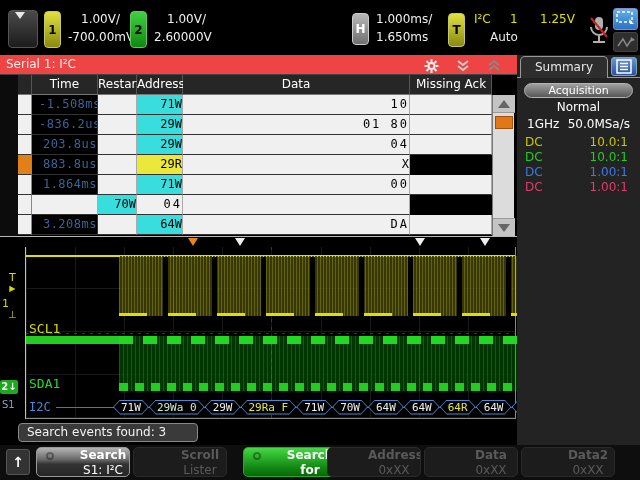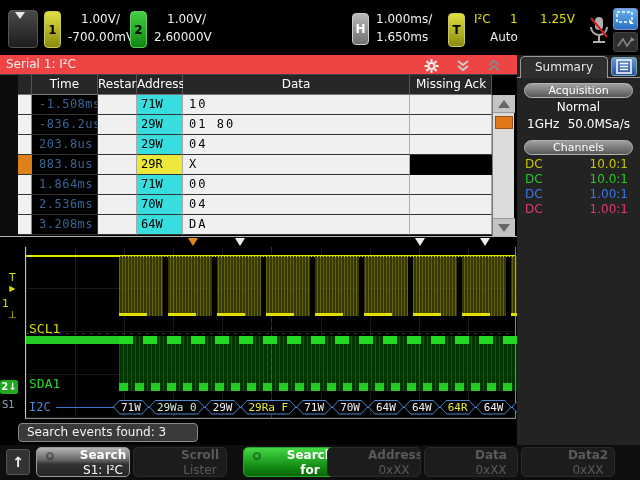--- a/index.html
+++ b/index.html
@@ -32,21 +32,21 @@
   .lister{position:absolute;left:0;top:55px;width:517px;height:182px;background:#0c0c0c;border-bottom:1px solid #b8b8b8;}
   .l-title{position:absolute;left:0;top:0;width:100%;height:20px;background:#ef4444;border-bottom:1px solid #444;}
   .l-title .t{position:absolute;left:6px;top:2px;font-size:12px;color:#f0f0f0;}
   .l-ico{position:absolute;top:3px;width:18px;height:14px;}
   .l-table{position:absolute;left:18px;top:20px;width:548px;height:161px;background:#000;}
   .lhead,.lrow{display:grid;grid-template-columns:14px 66px 39px 46px 227px 82px;height:20px;}
   .lhead div{background:#262626;color:#fff;font-size:12px;text-align:center;line-height:19px;
              border-right:1px solid #555;border-bottom:1px solid #777;}
   .lhead .hmiss{text-align:left;padding-left:6px;}
   .lc{font-family:"DejaVu Sans Mono","Liberation Mono",monospace;font-size:12px;line-height:19px;
-      border-bottom:1px solid #333;border-right:1px solid #aaa;overflow:hidden;white-space:nowrap;}
+      border-bottom:1px solid #333;border-right:1px solid #aaa;overflow:hidden;white-space:nowrap;text-align:right;}
   .csel{background:#f0f0f0;border-right:1px solid #888;}
   .ctime{background:#000;color:#3a6496;padding-left:7px;border-right:1px solid #333;letter-spacing:0.5px;}
   .crest{background:#f0f0f0;}
   .caddr{background:#38dede;color:#000;padding-left:4px;}
   .caddr.ay{background:#ece83a;}
   .cdata{background:#f0f0f0;color:#000;padding-left:6px;letter-spacing:2px;}
   .cmiss{background:#f0f0f0;color:#000;padding-left:6px;}
   .lrow.sel .csel{background:#e08018;}
   .l-scroll{position:absolute;left:474px;top:20px;width:22px;height:141px;background:#dcdcdc;border-left:1px solid #777;}
   .sc-up,.sc-dn{position:absolute;left:0;width:22px;height:18px;background:#c4c4c4;}
@@ -267,21 +267,20 @@
           <div class="lrow">
             <div class="lc csel"></div>
             <div class="lc ctime">1.864ms</div>
             <div class="lc crest"></div>
             <div class="lc caddr">71W</div>
             <div class="lc cdata">00</div>
             <div class="lc cmiss"></div>
           </div>
           <div class="lrow">
             <div class="lc csel"></div>
-            <div class="lc ctime">2.536ms</div>
             <div class="lc crest"></div>
             <div class="lc caddr">70W</div>
             <div class="lc cdata">04</div>
             <div class="lc cmiss"></div>
           </div>
           <div class="lrow">
             <div class="lc csel"></div>
             <div class="lc ctime">3.208ms</div>
             <div class="lc crest"></div>
             <div class="lc caddr">64W</div>
@@ -380,21 +379,20 @@
           <line x1="8" y1="11.5" x2="16" y2="11.5" stroke="#fff" stroke-width="1.5"></line>
         </svg>
       </div>
     </div>
     <div class="sb-btn">Acquisition</div>
     <div class="sb-normal">Normal</div>
     <div class="sb-rates">
       <span>1GHz</span>
       <span>50.0MSa/s</span>
     </div>
-    <div class="sb-btn">Channels</div>
     <div id="sidebar-channels">
         <div class="sb-ch-row">
           <span style="color: rgb(200, 200, 0);">DC</span>
           <span style="color: rgb(200, 200, 0);">10.0:1</span>
         </div>
         <div class="sb-ch-row">
           <span style="color: rgb(40, 200, 40);">DC</span>
           <span style="color: rgb(40, 200, 40);">10.0:1</span>
         </div>
         <div class="sb-ch-row">

